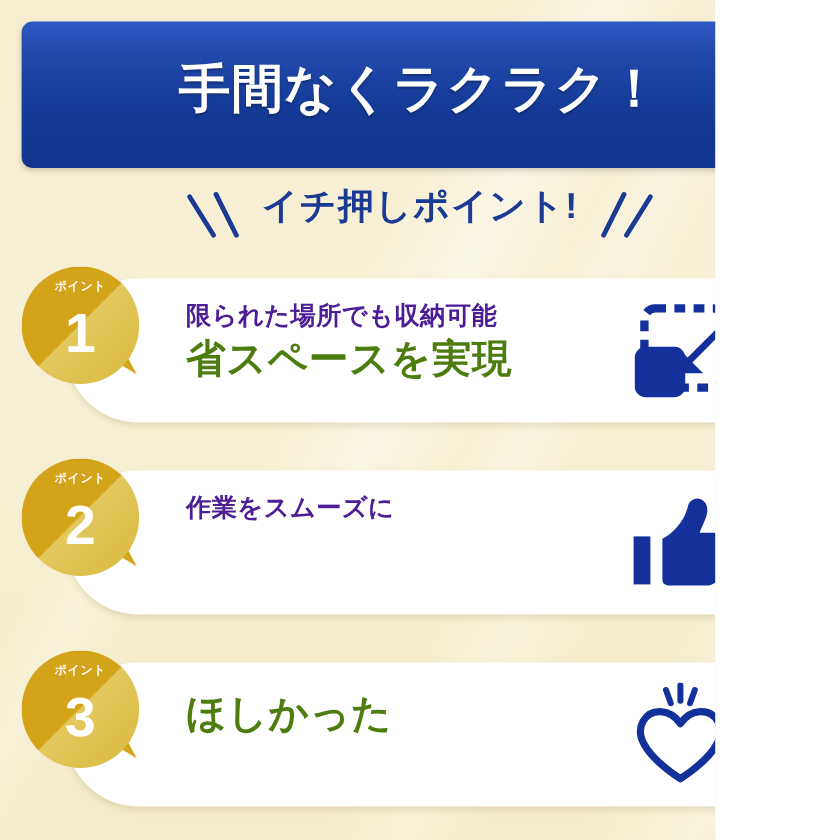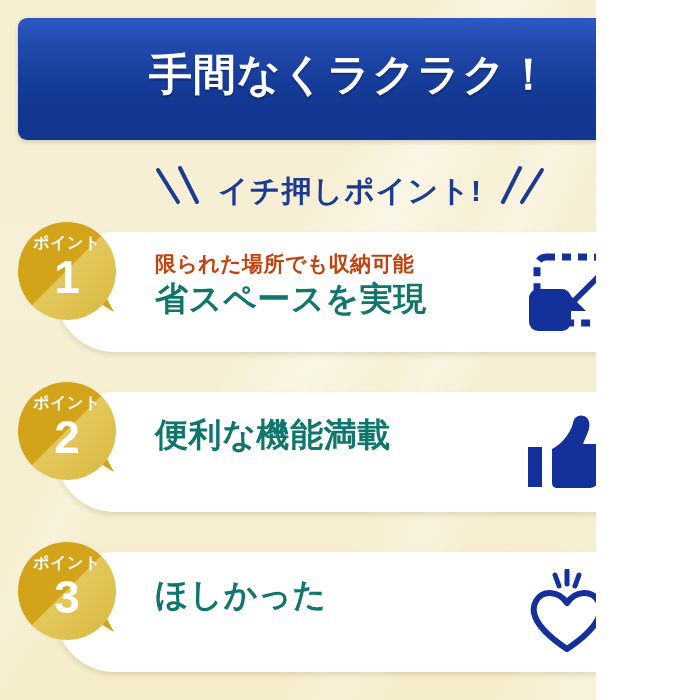--- a/index.html
+++ b/index.html
@@ -76,21 +76,21 @@
   }
 
   
   .section-head {
     position: absolute;
     left: 0;
     top: 158px;
     width: 700px;
     height: 48px;
     display: flex;
-    align-items: flex-end;
+    align-items: flex-start;
     justify-content: center;
     gap: 12px;
   }
   .section-title {
     color: #1b3a94;
     font-size: 30px;
     font-weight: 700;
     letter-spacing: 1px;
     line-height: 1;
     white-space: nowrap;
@@ -111,29 +111,29 @@
   .card-2 { top: 392px; }
   .card-3 { top: 552px; }
 
   .card-text {
     position: absolute;
     left: 100px;
     top: 20px;
     width: 330px;
   }
   .card-lead {
-    color: #c2410c;
+    color: #4c1d95;
     font-size: 21px;
     font-weight: 700;
     line-height: 1.12;
     letter-spacing: 0.4px;
     white-space: nowrap;
   }
   .card-main {
-    color: #0f766e;
+    color: #4d7c0f;
     font-size: 33px;
     font-weight: 700;
     line-height: 1.12;
     letter-spacing: 0.6px;
     margin-top: 5px;
     white-space: nowrap;
   }
 
   .card-icon {
     position: absolute;
@@ -158,21 +158,21 @@
   .badge-2 { top: 382px; }
   .badge-3 { top: 542px; }
 
   .badge-label {
     position: absolute;
     left: 0;
     top: 13px;
     width: 98px;
     text-align: center;
     color: #ffffff;
-    font-size: 16px;
+    font-size: 10px;
     font-weight: 700;
     letter-spacing: 0.5px;
     line-height: 1;
     z-index: 3;
     pointer-events: none;
   }
   .badge-num {
     position: absolute;
     left: 0;
     top: 32px;
@@ -239,21 +239,21 @@
       </defs>
       <path d="M96 90 L70 74 L82 64 Z" fill="#d3a419"></path>
       <circle cx="49" cy="49" r="49" fill="url(#gold1)"></circle>
     </svg>
     <div class="badge-label">ポイント</div>
     <div class="badge-num">1</div>
   </div>
 
   <div class="card card-2">
     <div class="card-text">
-      <div class="card-main">便利な機能満載</div>
+      <div class="card-lead">作業をスムーズに</div>
     </div>
     <div class="card-icon">
       <svg width="86" height="86" viewBox="0 0 86 86">
         <rect x="4" y="38" width="14" height="40" fill="#14309a"></rect>
         <path d="M28 40 C36 36 46 26 49 14 C50 8 55 5 60 7 C65 9 67 15 64 23
                  C62 28 60 32 59 35 L76 35 C82 35 85 40 83 45 L75 72
                  C73 77 69 79 64 79 L34 79 C30 79 28 77 28 74 Z" fill="#14309a"></path>
       </svg>
     </div>
   </div>

